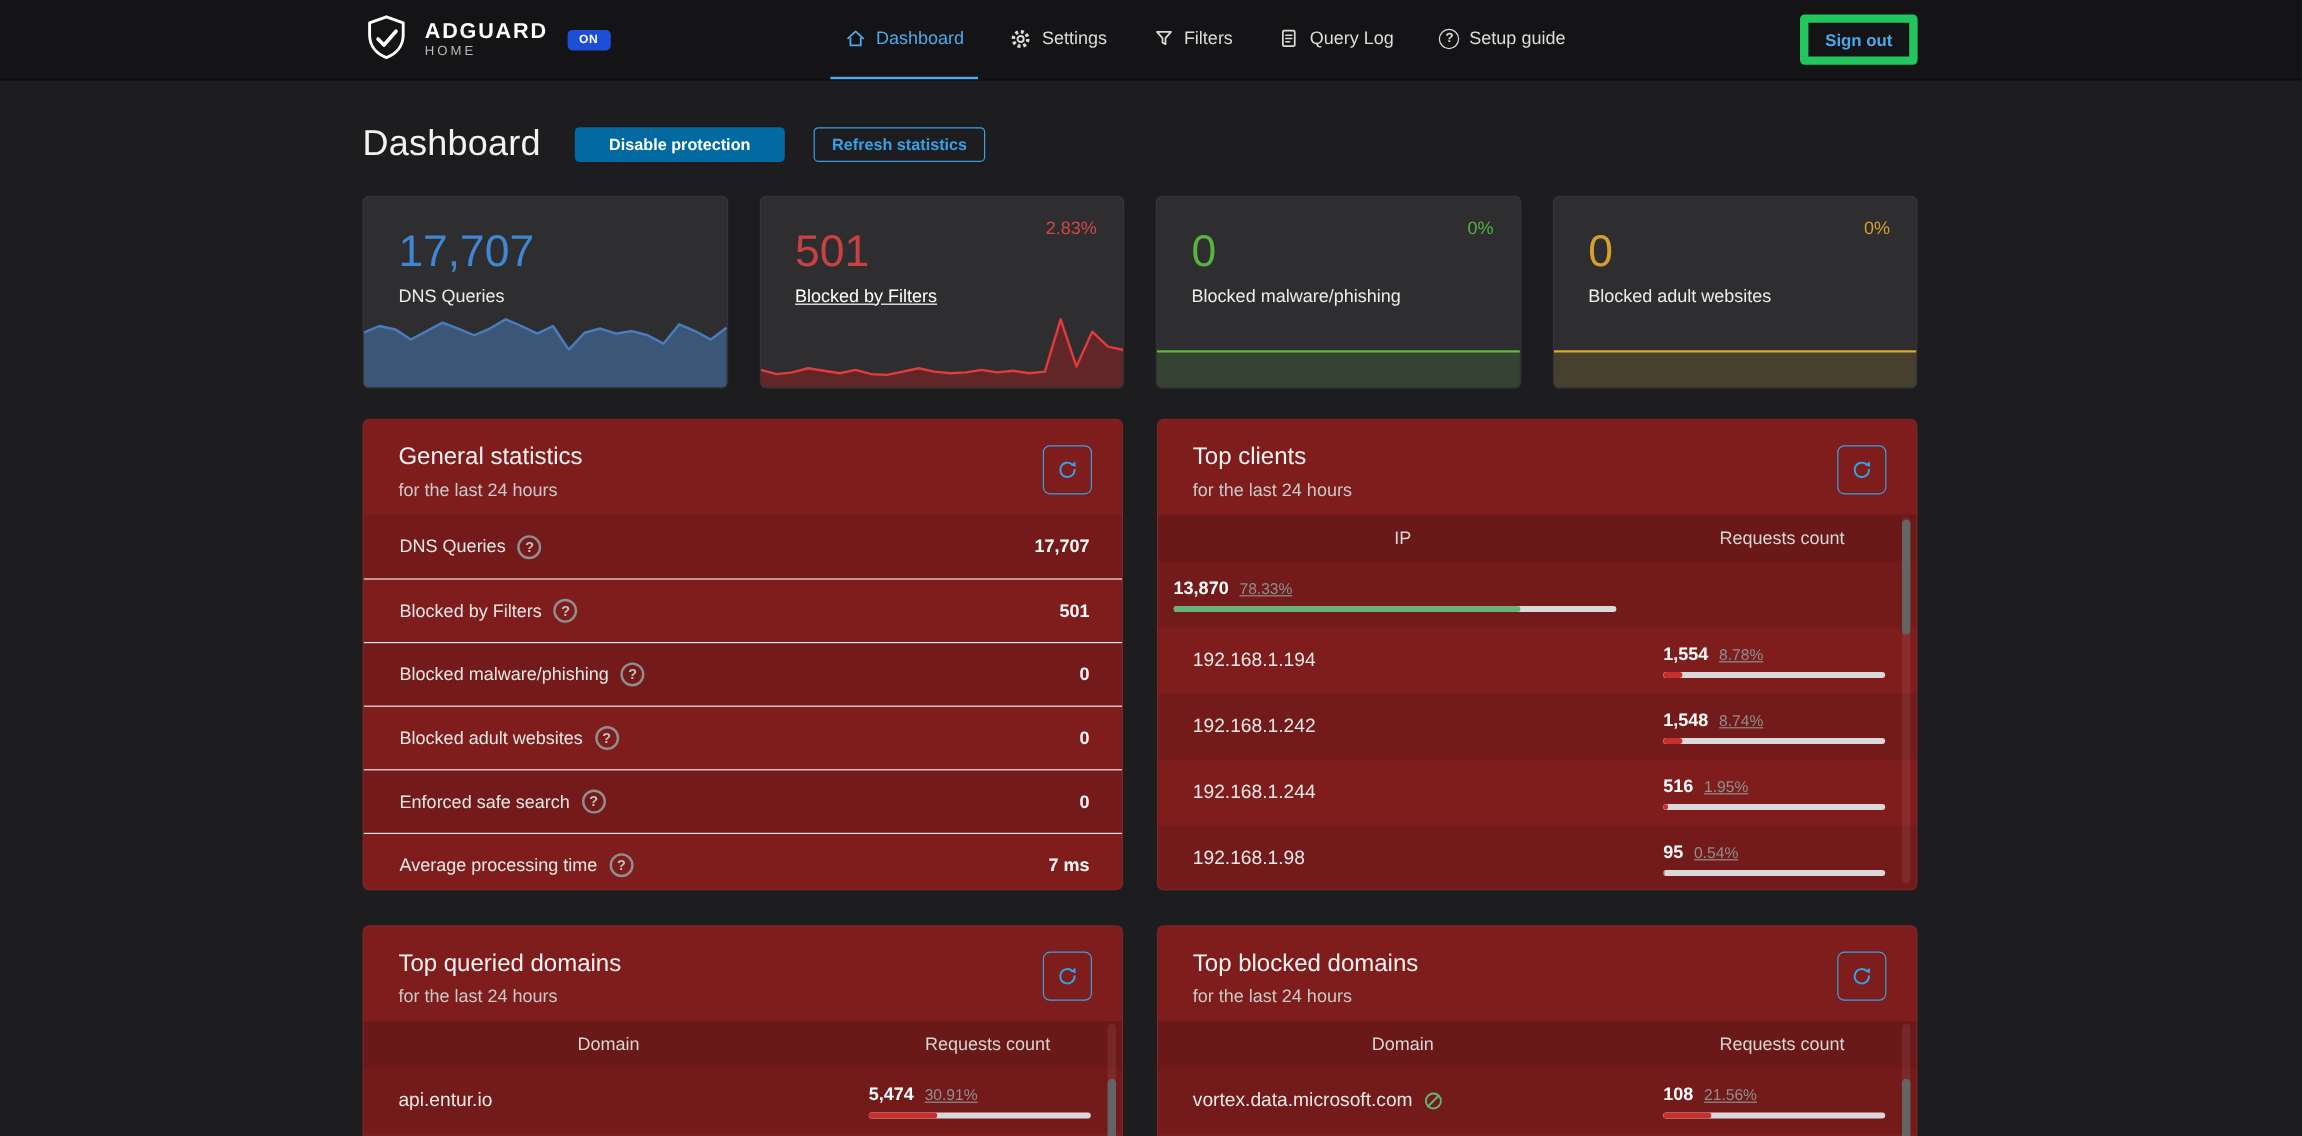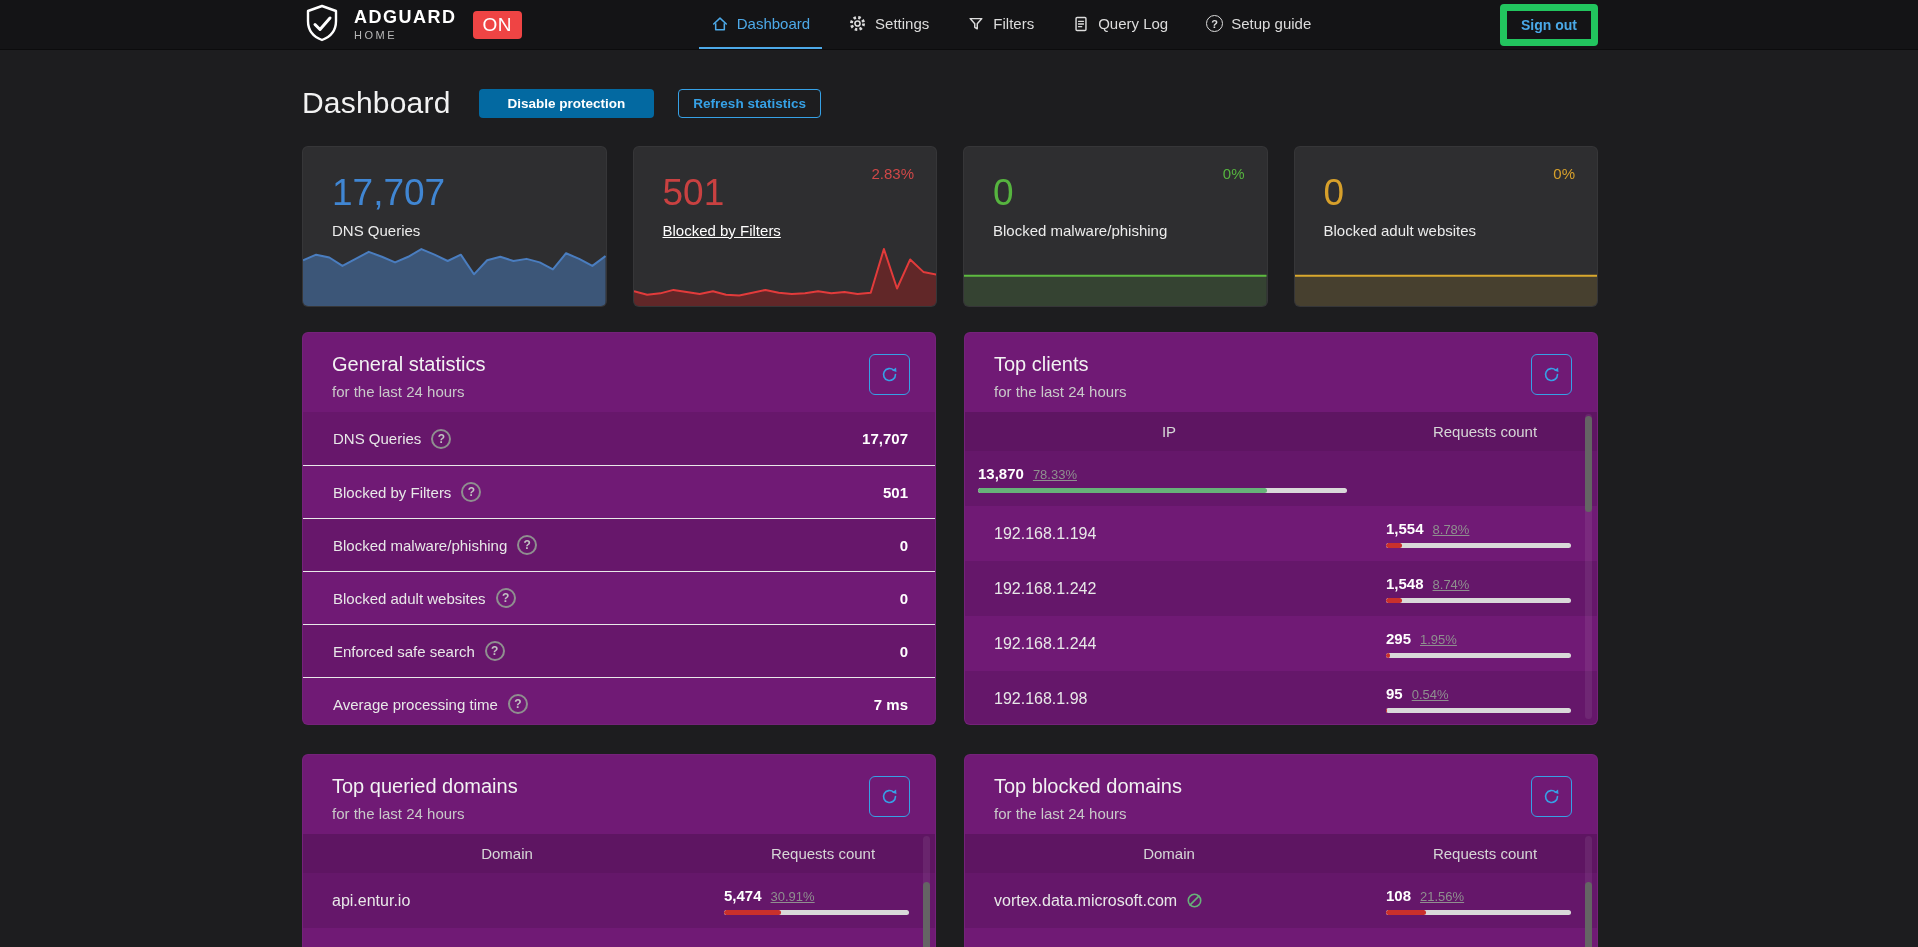--- a/index.html
+++ b/index.html
@@ -6,26 +6,26 @@
   html,body { width:1918px; height:947px; overflow:hidden; }
   body {
     background:#1d1d1f;
     font-family:"Liberation Sans","DejaVu Sans",sans-serif;
     color:#e6e6e6;
     -webkit-font-smoothing:antialiased;
   }
   .clickable { cursor:pointer; }
 
   
-  .navbar { height:50px; background:#141416; border-bottom:1px solid rgba(0,0,0,.4); }
+  .navbar { height:67px; background:#141416; border-bottom:1px solid rgba(0,0,0,.4); }
   .nav-inner { margin-left:302px; width:1296px; height:100%; display:flex; align-items:center; }
   .brand { display:flex; align-items:center; gap:12px; text-decoration:none; color:#fff; }
   .brand-name { font-size:18px; font-weight:bold; letter-spacing:1.5px; color:#fff; line-height:1.05; }
   .brand-sub { font-size:11px; letter-spacing:2.5px; color:#b9b9b9; margin-top:2px; }
-  .on-badge { margin-left:16px; background:#ef4444; color:#fff; font-size:19px; font-weight:normal;
+  .on-badge { margin-left:16px; background:#1d4ed8; color:#fff; font-size:10px; font-weight:bold;
               padding:3px 10px; border-radius:4px; letter-spacing:.5px; }
   .nav-items { flex:1; display:flex; justify-content:center; gap:14px; height:100%; }
   .nav-item { display:flex; align-items:center; gap:8px; padding:0 12px; height:100%;
               color:#dcdcdc; text-decoration:none; font-size:15px; border-bottom:2px solid transparent; }
   .nav-item svg { display:block; }
   .nav-item.active { color:#4da9e8; border-bottom-color:#4da9e8; }
   .qcircle { display:inline-flex; align-items:center; justify-content:center;
              width:17px; height:17px; border:1.5px solid #dcdcdc; border-radius:50%;
              font-size:11px; font-weight:bold; color:#dcdcdc; }
   .signout { margin-left:auto; background:transparent; border:7px solid #22c55e; color:#4aa9e8;
@@ -47,21 +47,21 @@
                border-radius:6px; overflow:hidden; padding:26px 0 0 29px; }
   .stat-value { font-size:37px; line-height:1.1; }
   .stat-label { display:inline-block; margin-top:8px; font-size:15px; color:#ececec; text-decoration:none; }
   .stat-label.link { text-decoration:underline; color:#fff; }
   .stat-pct { position:absolute; top:18px; right:22px; font-size:15px; }
   .spark { position:absolute; left:0; right:0; bottom:0; width:100%; height:67px; display:block; }
 
   
   .panels { margin-top:25px; display:grid; grid-template-columns:1fr 1fr; gap:28px; }
   .panels.bottom { margin-top:29px; }
-  .panel { position:relative; background:#701a75; border:1px solid rgba(255,255,255,.04);
+  .panel { position:relative; background:#7f1d1d; border:1px solid rgba(255,255,255,.04);
            border-radius:6px; overflow:hidden; }
   .panel.tall { height:393px; }
   .panel.cut { height:320px; }
   .panel-head { padding:20px 24px 0 29px; height:79px; }
   .panel-title { font-size:20px; color:#f2f2f2; }
   .panel-sub { font-size:15px; color:#c9c9c9; margin-top:7px; }
   .refresh-btn { position:absolute; top:21px; right:25px; width:41px; height:41px;
                  background:transparent; border:1px solid #36a1e6; border-radius:6px;
                  display:flex; align-items:center; justify-content:center; }
 
@@ -318,21 +318,21 @@
       </div>
     </div>
   </div>
           <div class="t-row">
     <a class="t-key clickable">
       <span>192.168.1.244</span>
 
     </a>
     <div class="t-count-cell">
       <div class="count-line">
-        <span class="count-val">295</span>
+        <span class="count-val">516</span>
         <span class="count-pct">1.95%</span>
       </div>
       <div class="bar-track">
         <div class="bar-fill red" style="width: 1.95%;"></div>
       </div>
     </div>
   </div>
           <div class="t-row">
     <a class="t-key clickable">
       <span>192.168.1.98</span>

